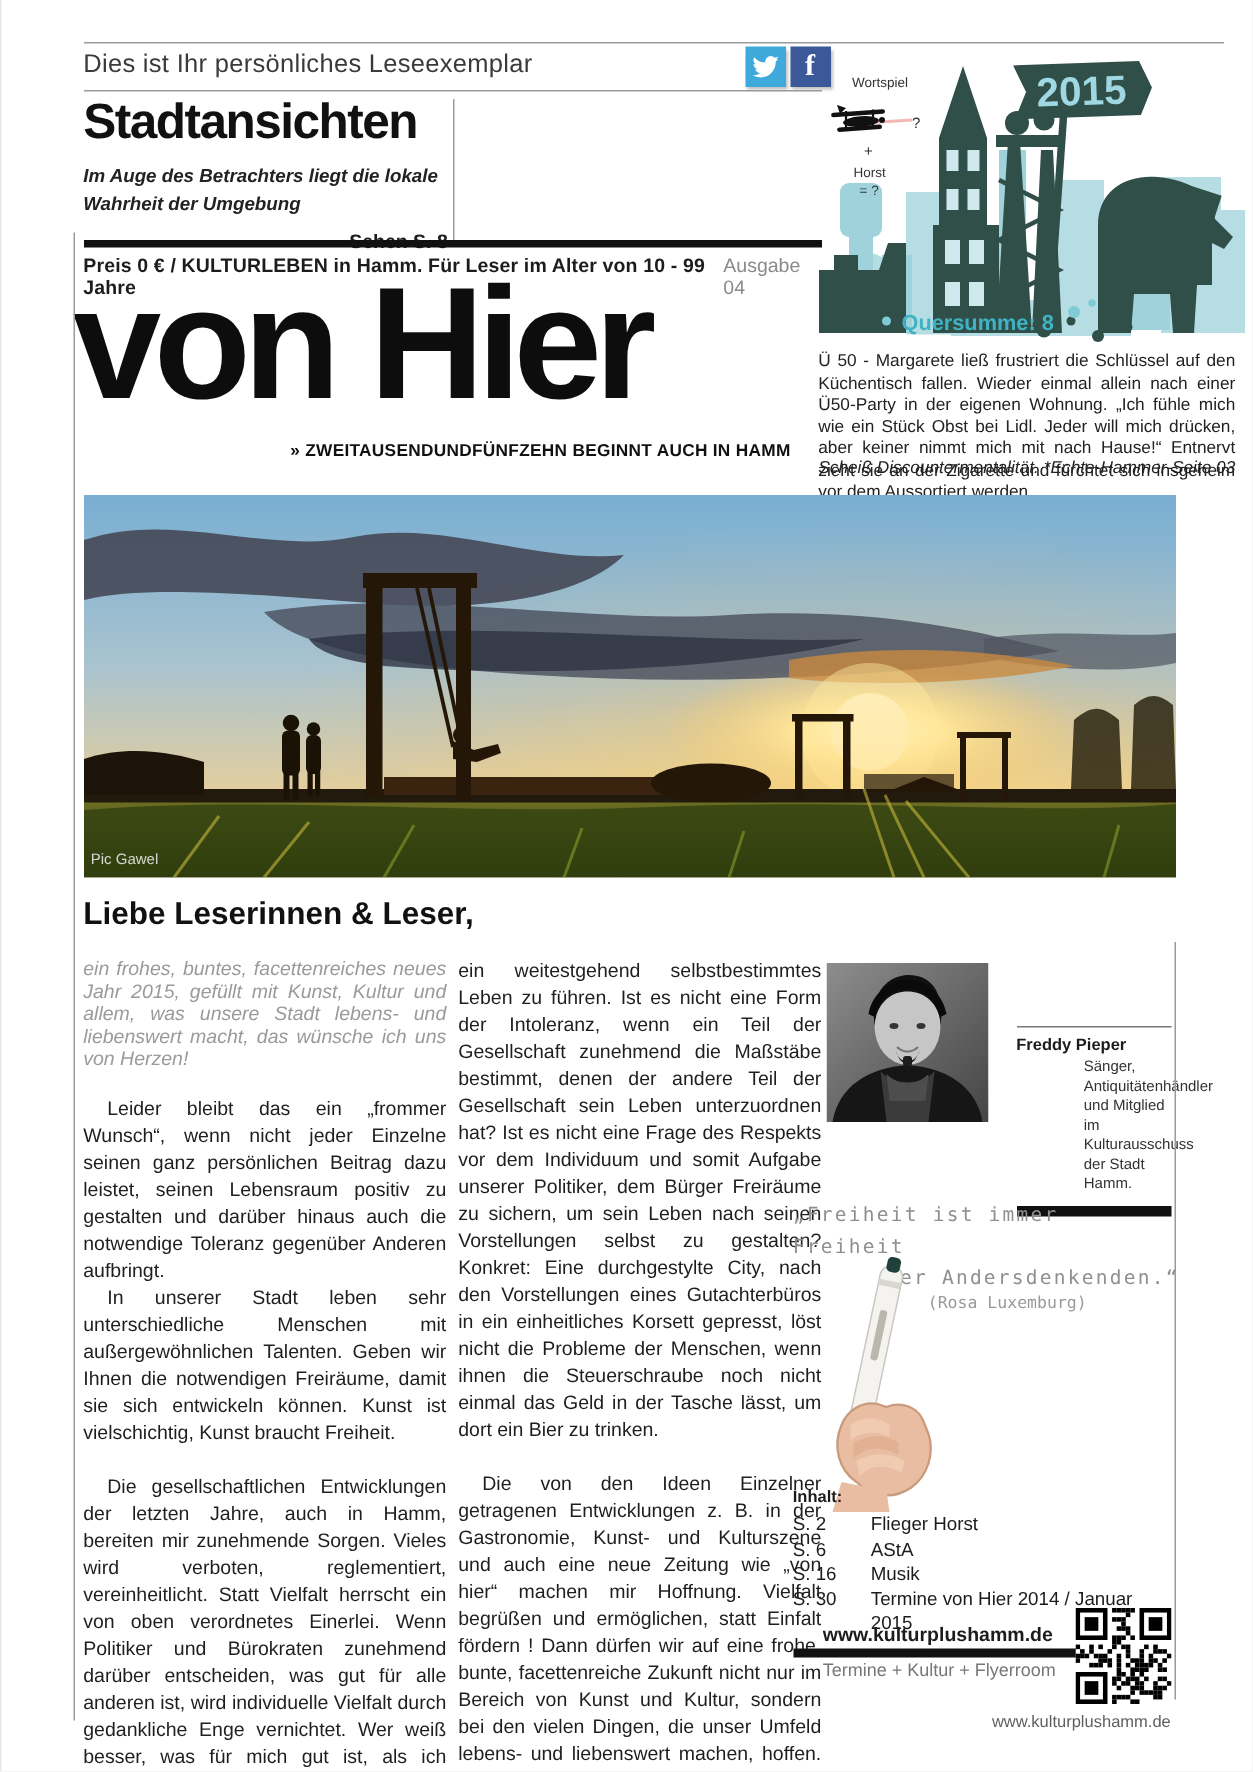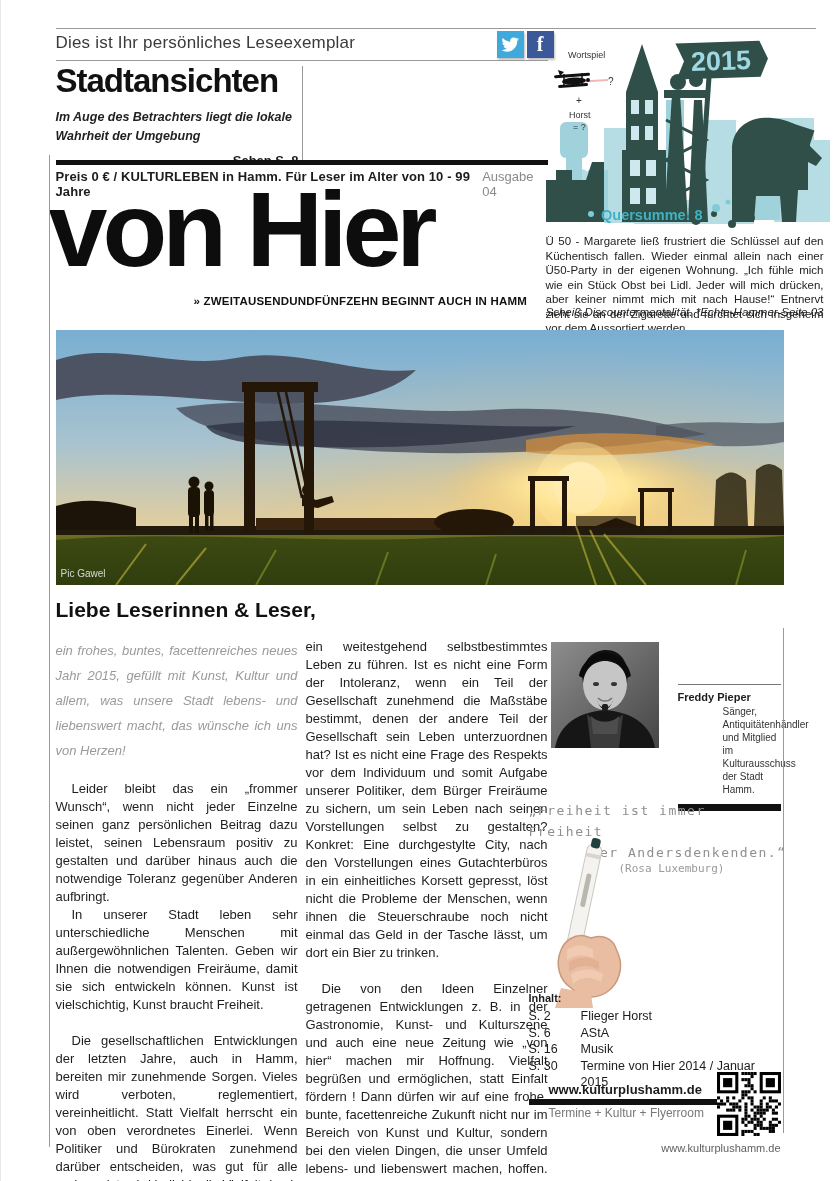--- a/index.html
+++ b/index.html
@@ -39,21 +39,21 @@
 
   
   .photo { position:absolute; left:55px; top:330px; width:728px; height:255px; }
   .credit { position:absolute; left:60px; top:568px; color:#f0f0f0; font-size:10px; opacity:.85; }
 
   
   .edit-heading { position:absolute; left:55px; top:598px; font-size:21px; font-weight:800; color:#111; }
   .col { position:absolute; top:638px; width:242px; font-size:13px; line-height:18px; text-align:justify; color:#1e1e1e; }
   .col.c1 { left:55px; }
   .col.c2 { left:305px; }
-  .intro { font-style:italic; color:#9a9a9a; line-height:25px; margin-bottom:17px; }
+  .intro { font-style:italic; color:#9a9a9a; line-height:15px; margin-bottom:17px; }
   .para { margin:0; }
   .para.indent { text-indent:16px; }
   .para.gap { margin-top:18px; }
 
   
   .portrait { position:absolute; left:550px; top:642px; width:108px; height:106px; }
   .author { position:absolute; left:677px; top:684px; width:103px; }
   .author .topline { width:100%; height:1px; background:#777; margin-bottom:6px; }
   .author-name { font-size:11px; font-weight:bold; }
   .author-bio { font-size:10px; line-height:13px; color:#333; margin-top:2px;margin-left:45px; }

